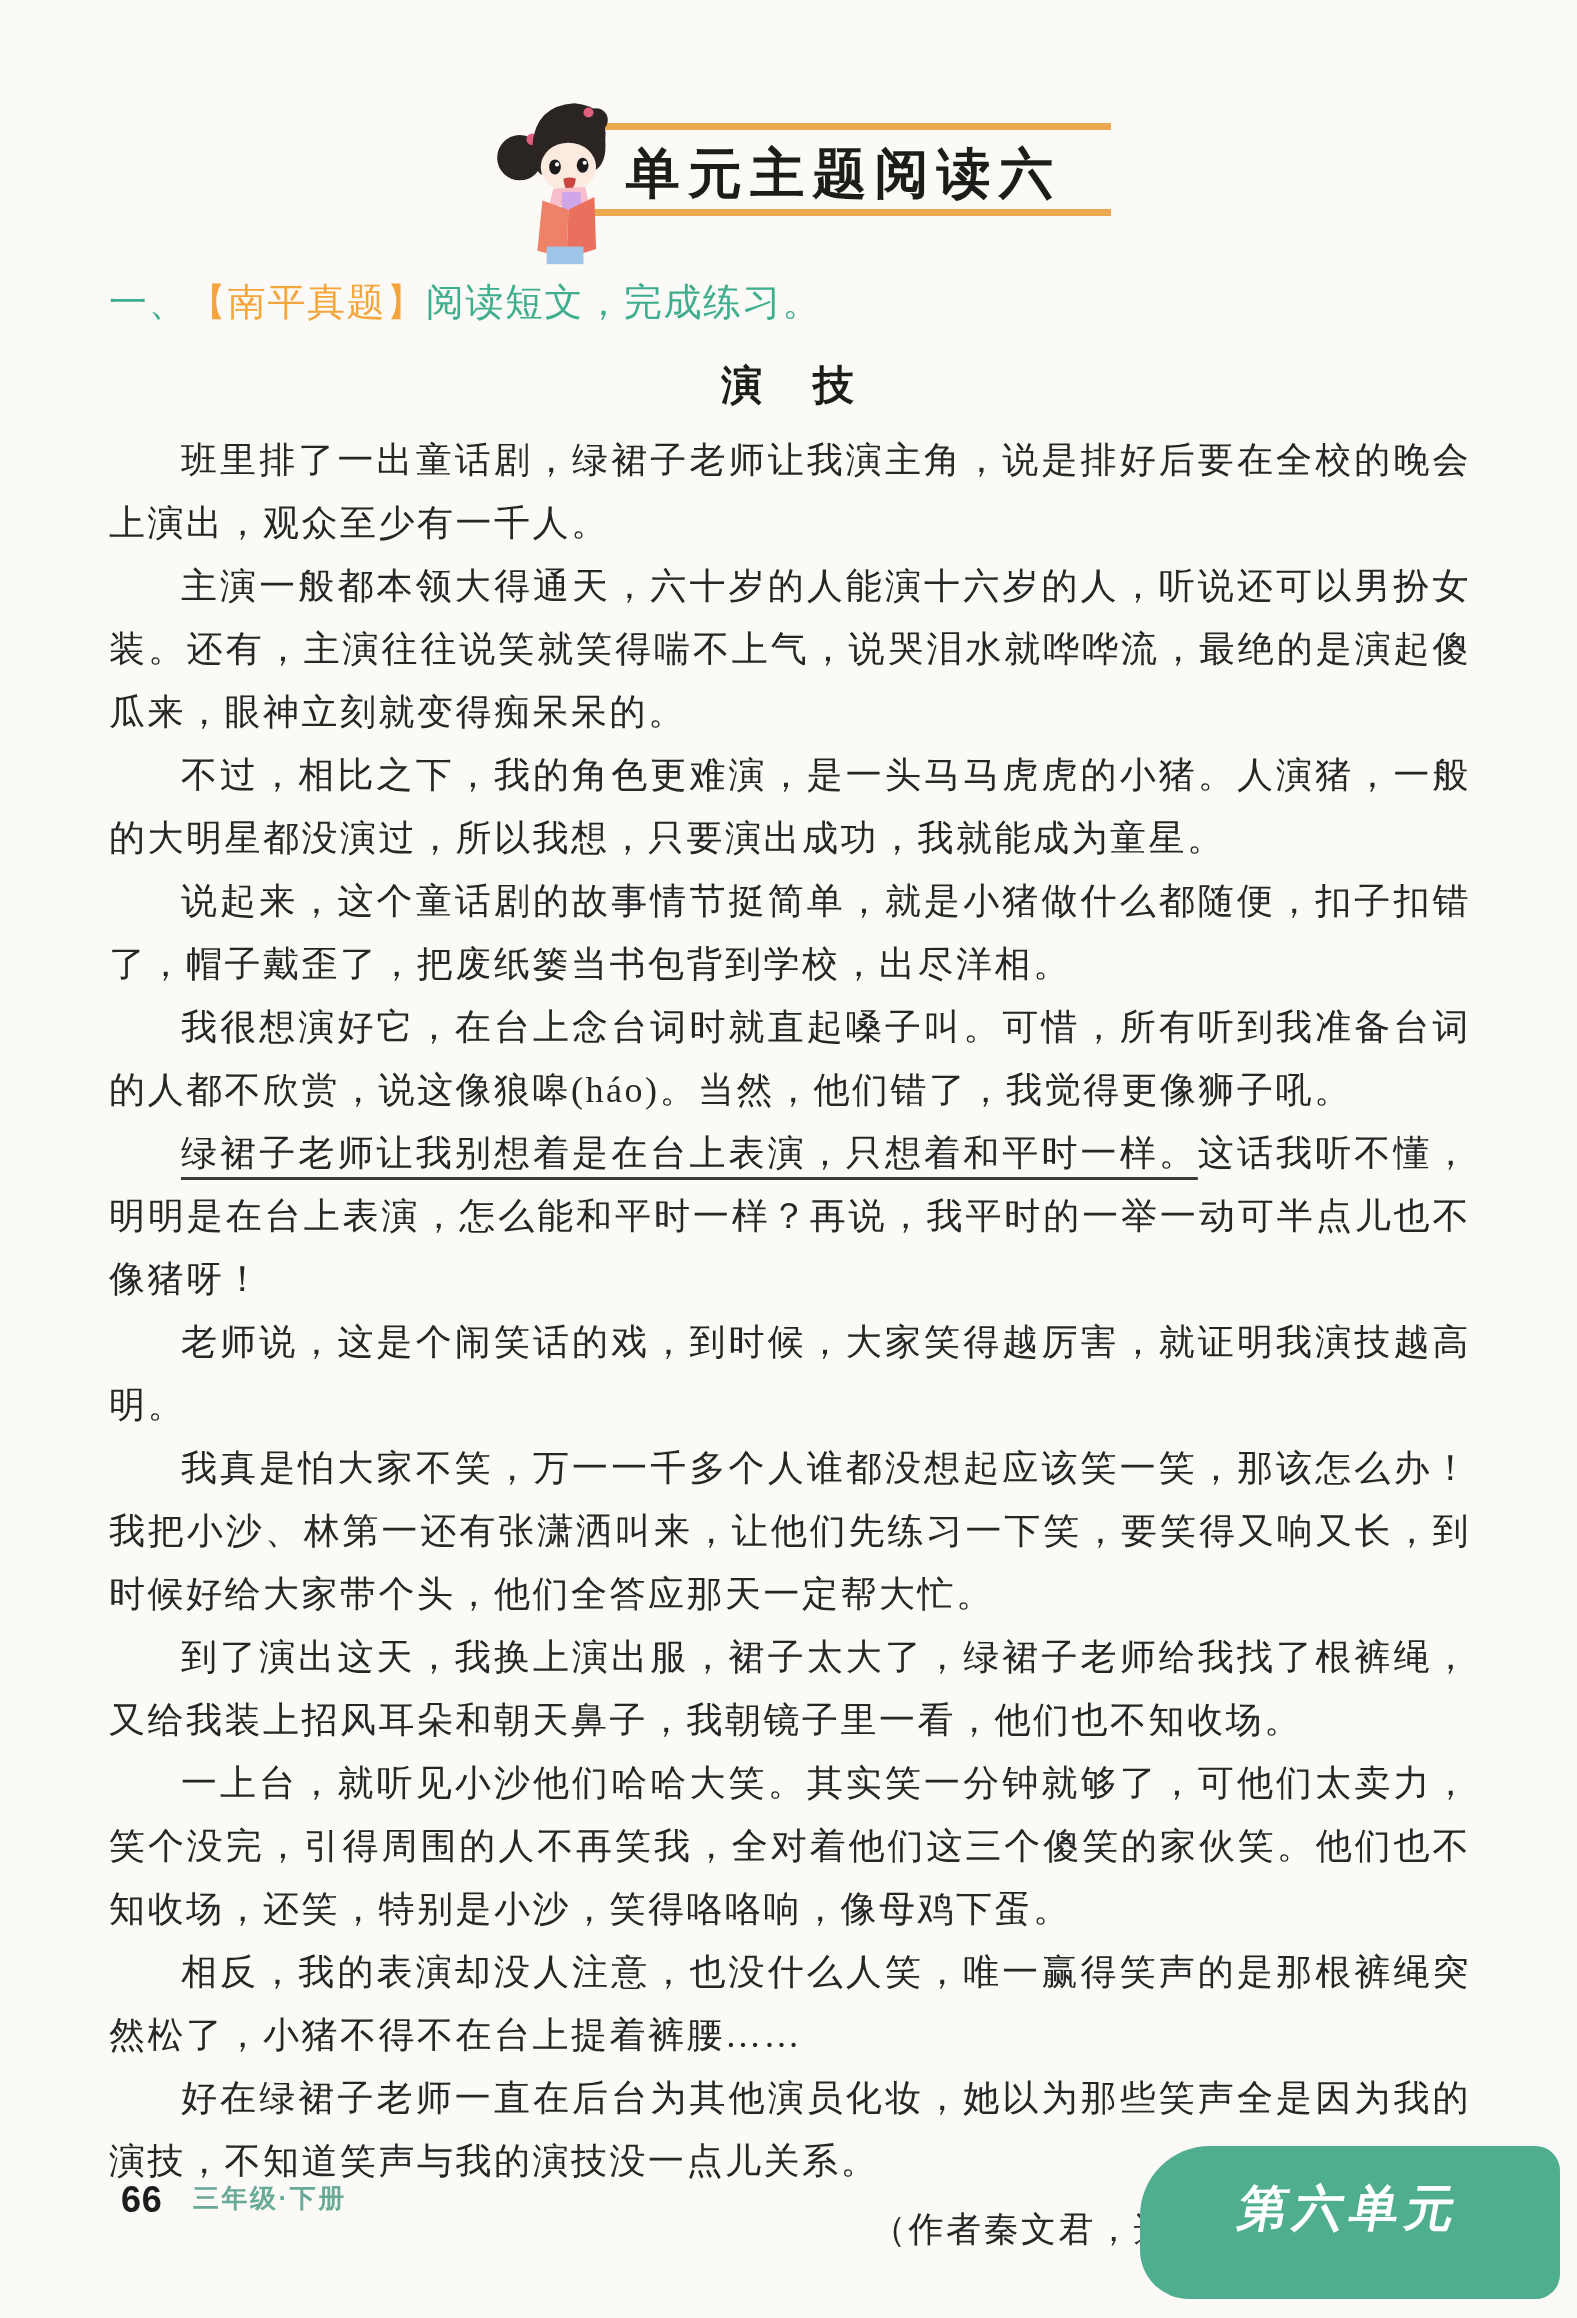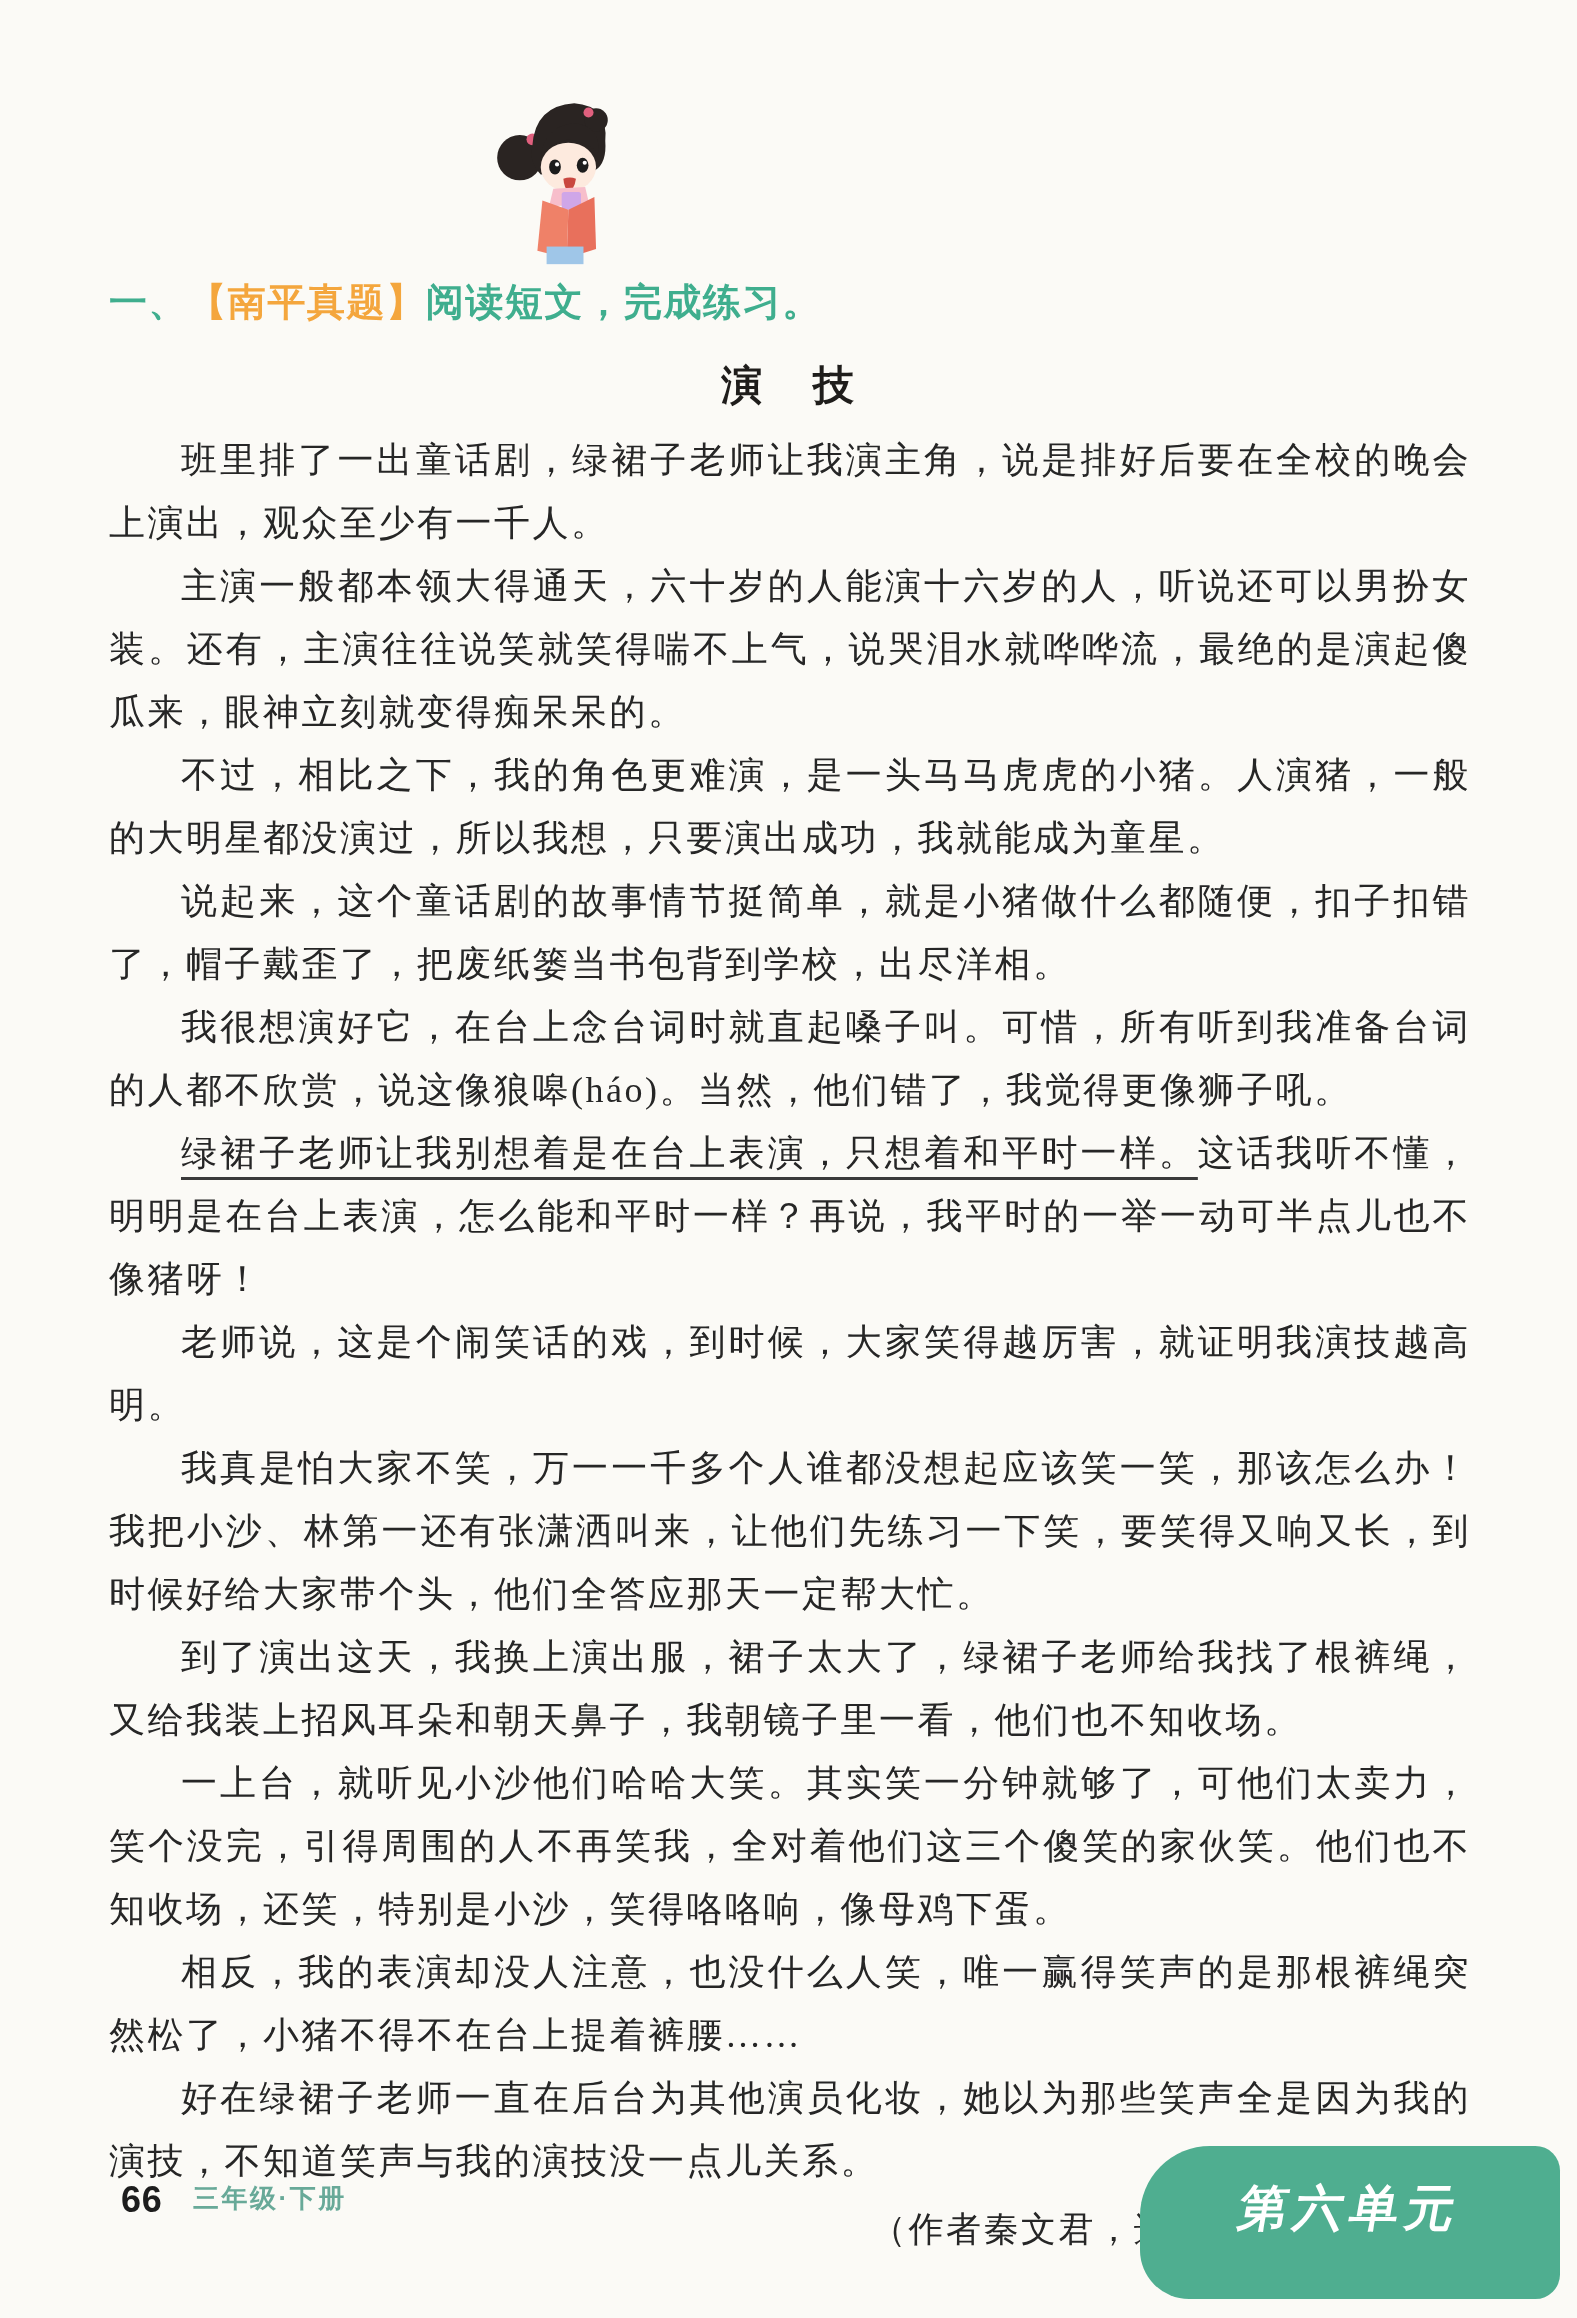--- a/index.html
+++ b/index.html
@@ -29,21 +29,21 @@
   .banner-title{
     font-size:54px;font-weight:bold;letter-spacing:8.2px;color:#1e1c1a;
     font-family:"Liberation Serif","DejaVu Serif",serif;
     white-space:nowrap;transform:translateY(4.9px);
   }
   .mascot{position:absolute;left:492px;top:89px;width:131px;height:176px;z-index:2;}
   
   .section-head{
     position:absolute;left:109px;top:277px;
     font-family:"Liberation Sans","DejaVu Sans",sans-serif;
-    font-size:38px;font-weight:700;letter-spacing:1.6px;white-space:nowrap;
+    font-size:38px;font-weight:400;letter-spacing:1.6px;white-space:nowrap;
   }
   .seg-green{color:var(--green);}
   .seg-orange{color:var(--orange);}
   
   .article{position:absolute;left:109px;top:335px;width:1362px;margin-top:22px;}
   .article-title{
     text-align:center;font-size:41px;font-weight:bold;color:#1f1d1b;
     letter-spacing:4.9px;margin:0 0 14.8px 0;line-height:57px;
   }
   .para{
@@ -102,20 +102,23 @@
     <ellipse cx="105" cy="91" rx="7" ry="9" fill="#1c1c1c"></ellipse>
     <circle cx="74.5" cy="90" r="2.5" fill="#ffffff"></circle>
     <circle cx="107.5" cy="88" r="2.5" fill="#ffffff"></circle>
     <path d="M82 107 Q90 104 97 107 Q95 121 88 121 Q83 119 82 107 Z" fill="#c9473f"></path>
     <path d="M70 119 L108 117 L113 138 L65 140 Z" fill="#f7becb"></path>
     <rect x="80" y="123" width="23" height="21" rx="3" fill="#cfa6e8"></rect>
     <path d="M57 133 L88 144 L86 202 L51 193 Z" fill="#ef8168"></path>
     <path d="M119 129 L88 144 L86 202 L121 191 Z" fill="#e8705c"></path>
     <rect x="62" y="188" width="44" height="21" fill="#9fc6e8"></rect>
   </svg>
+  <div class="banner">
+    <span class="banner-title">单元主题阅读六</span>
+  </div>
 </header>
 
 <div class="section-head">
   <span class="seg-green">一、</span><span class="seg-orange">【南平真题】</span><span class="seg-green">阅读短文，完成练习。</span>
 </div>
 
 <article class="article">
   <h2 class="article-title">演　技</h2>
   <div id="article-body">
       <p class="para"><span>班里排了一出童话剧，绿裙子老师让我演主角，说是排好后要在全校的晚会上演出，观众至少有一千人。</span></p>

